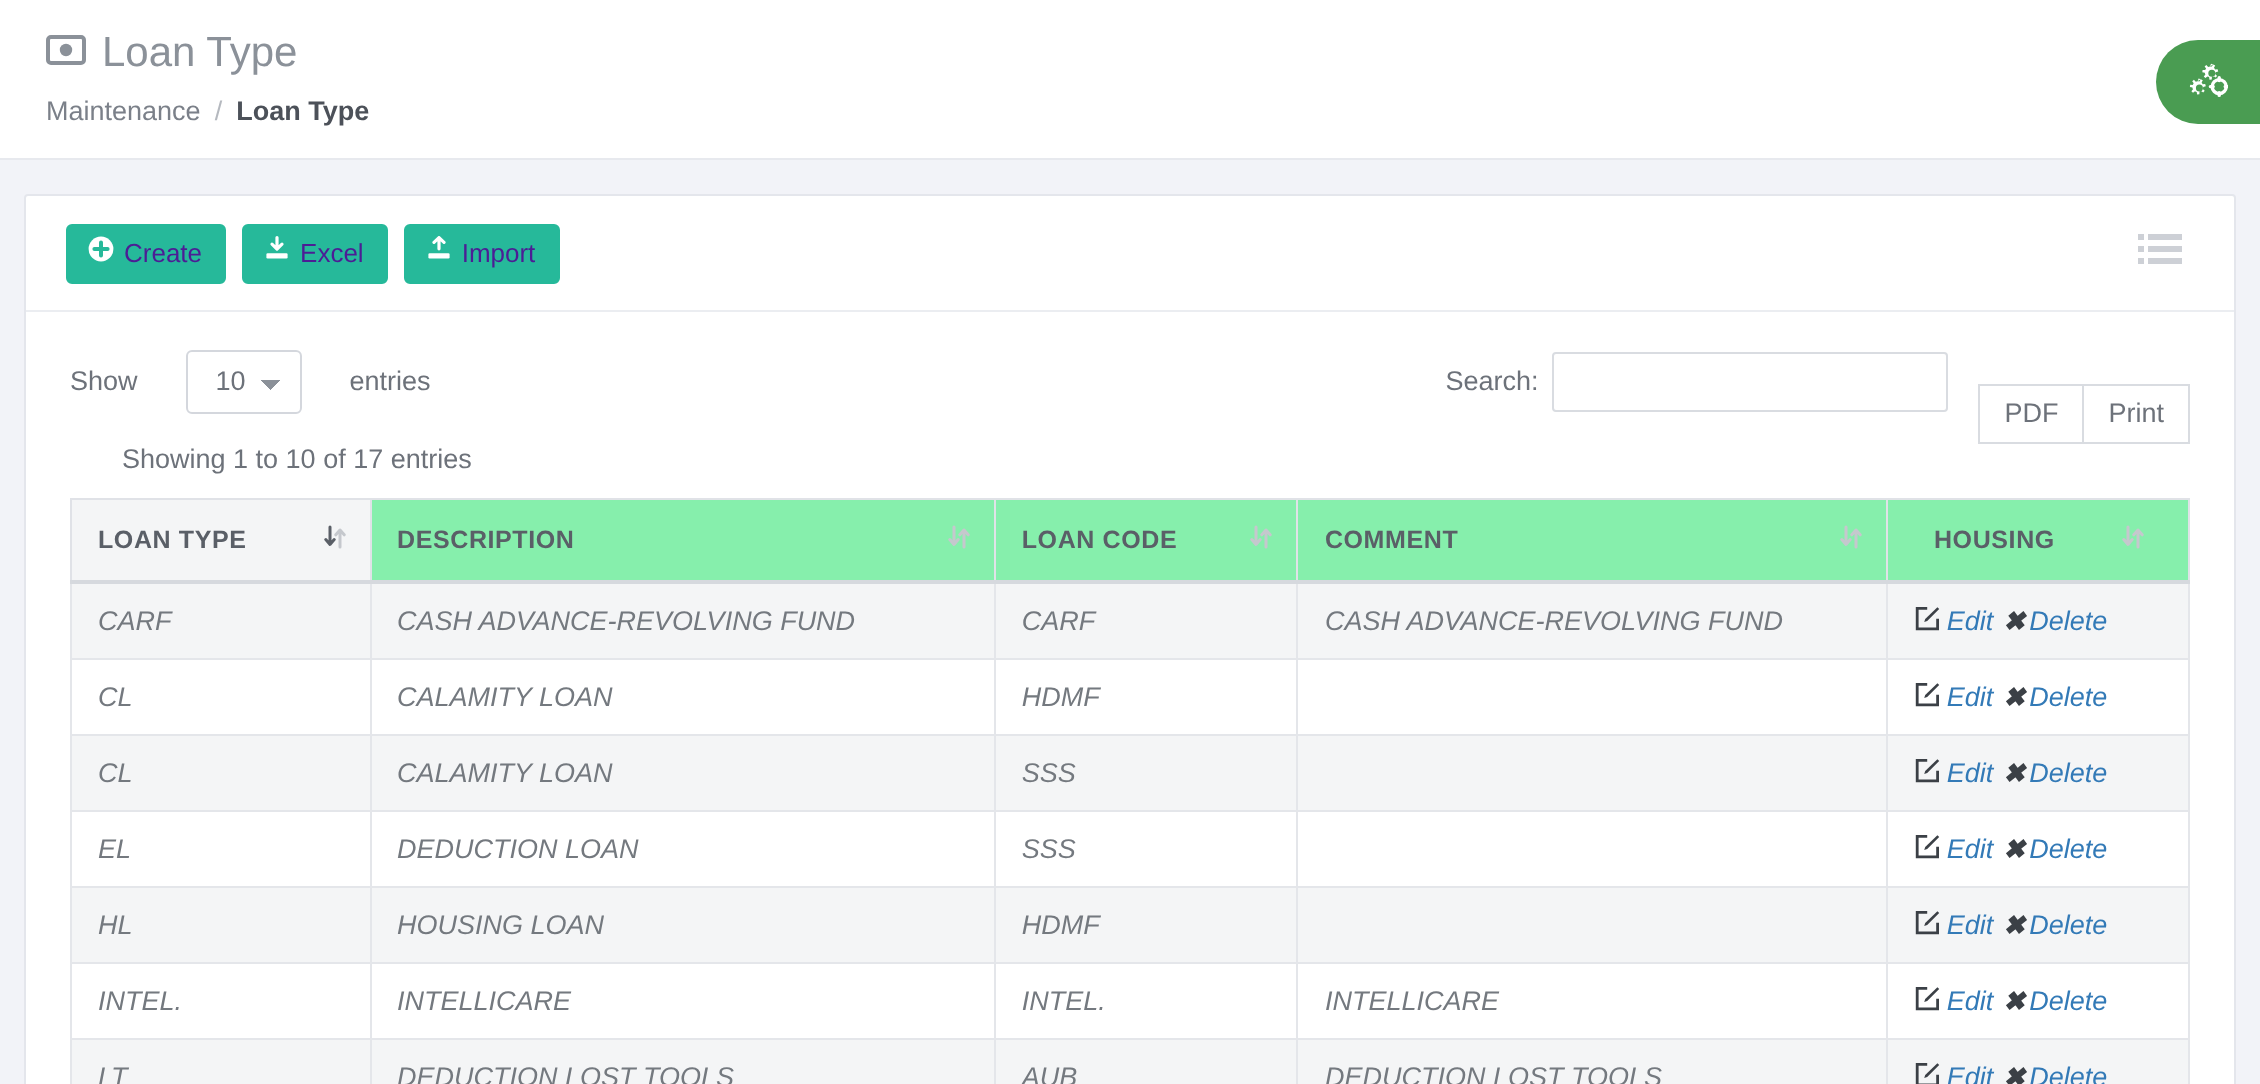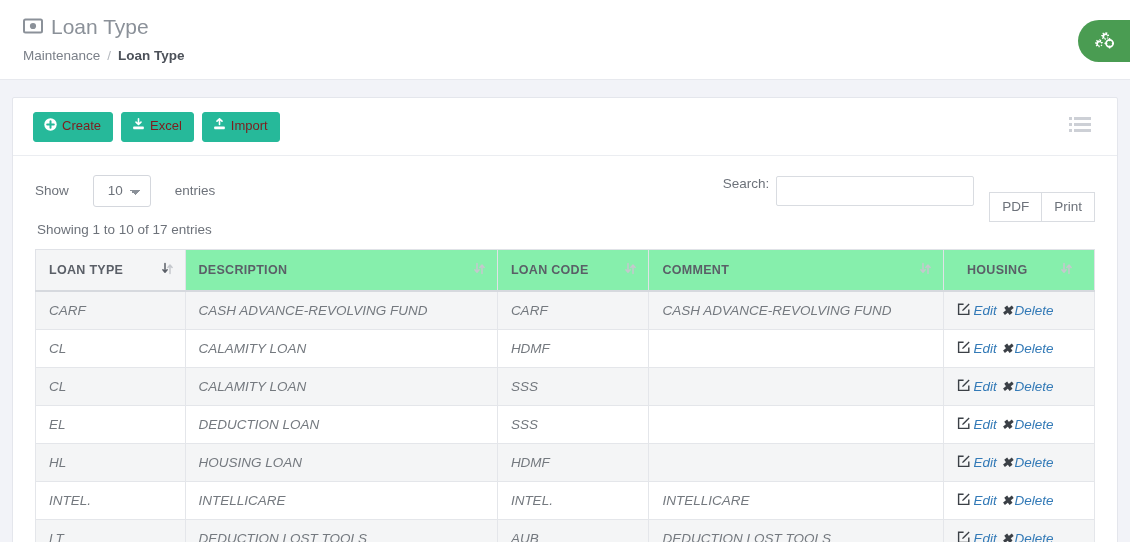--- a/index.html
+++ b/index.html
@@ -71,28 +71,28 @@
     position: relative;
     padding: 14px 16px 13px 20px;
     border-bottom: 1px solid #ebedf1;
     display: flex;
     align-items: center;
     gap: 8px;
   }
   .btn-green {
     background: #26b99a;
     border: 1px solid #26b99a;
-    color: #7f1d1d;
+    color: #4c1d95;
     font-size: 13px;
     font-family: "Liberation Sans", sans-serif;
     padding: 5px 11px 6px 10px;
     border-radius: 3px;
     cursor: pointer;
     display: inline-flex;
-    align-items: flex-start;
+    align-items: center;
     gap: 5px;
     line-height: 1.2;
   }
   .menu-toggle {
     position: absolute;
     right: 24px;
     top: 17px;
     background: none;
     border: none;
     cursor: pointer;
@@ -139,21 +139,21 @@
   }
   .dt-right {
     display: flex;
     align-items: center;
     gap: 0;
   }
   .dt-filter {
     font-size: 13.5px;
     color: #6d727a;
     display: flex;
-    align-items: flex-start;
+    align-items: center;
     gap: 7px;
     margin-right: 15px;
   }
   .dt-search {
     border: 1px solid #d9dce1;
     border-radius: 2px;
     height: 30px;
     width: 198px;
     padding: 4px 8px;
     font-family: "Liberation Sans", sans-serif;
@@ -173,20 +173,21 @@
     cursor: pointer;
     line-height: 1;
     margin-top: 32px;
   }
   .btn-group .btn-plain + .btn-plain { border-left: none; }
 
   .dt-info {
     font-size: 13.5px;
     color: #6d727a;
     padding: 12px 0 12px 2px;
+    margin-left: 24px;
   }
 
   
   table.dt {
     width: 100%;
     border-collapse: collapse;
     font-size: 13.5px;
     table-layout: fixed;
   }
   table.dt thead th {

